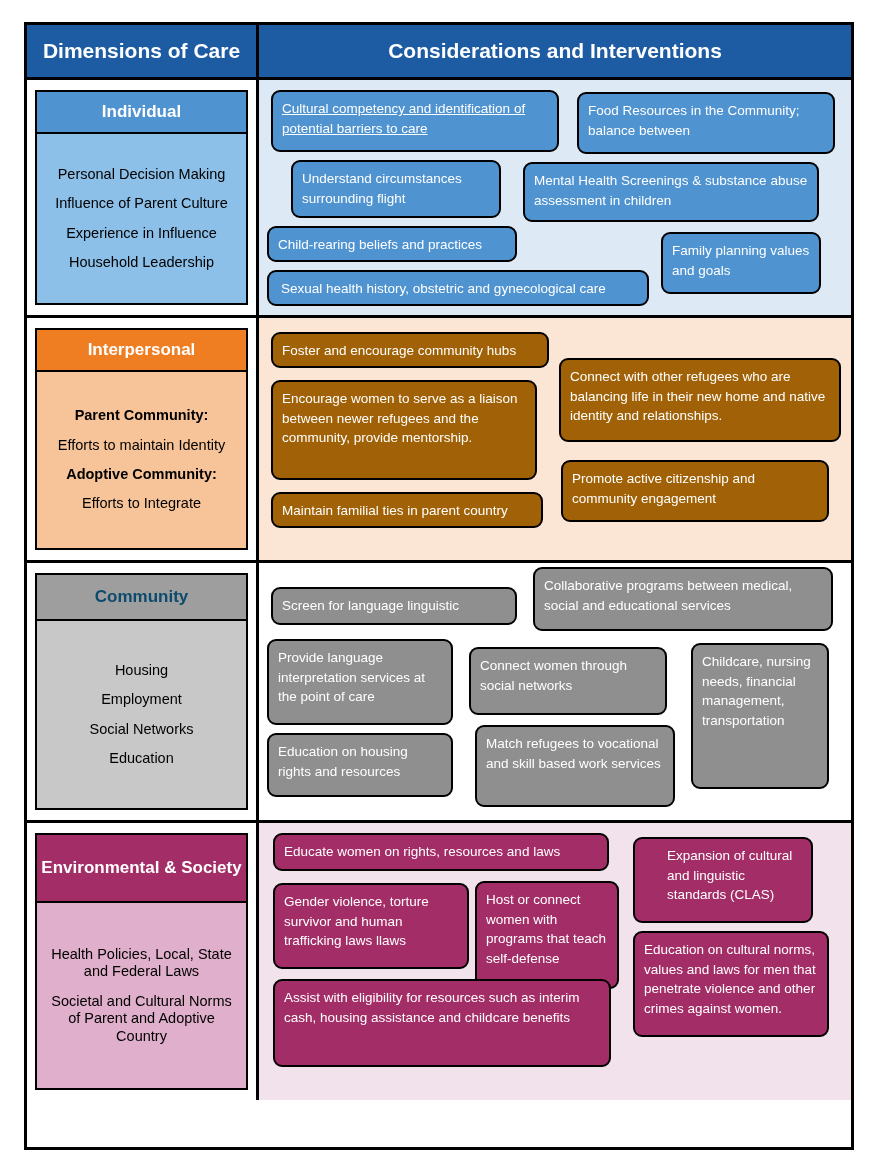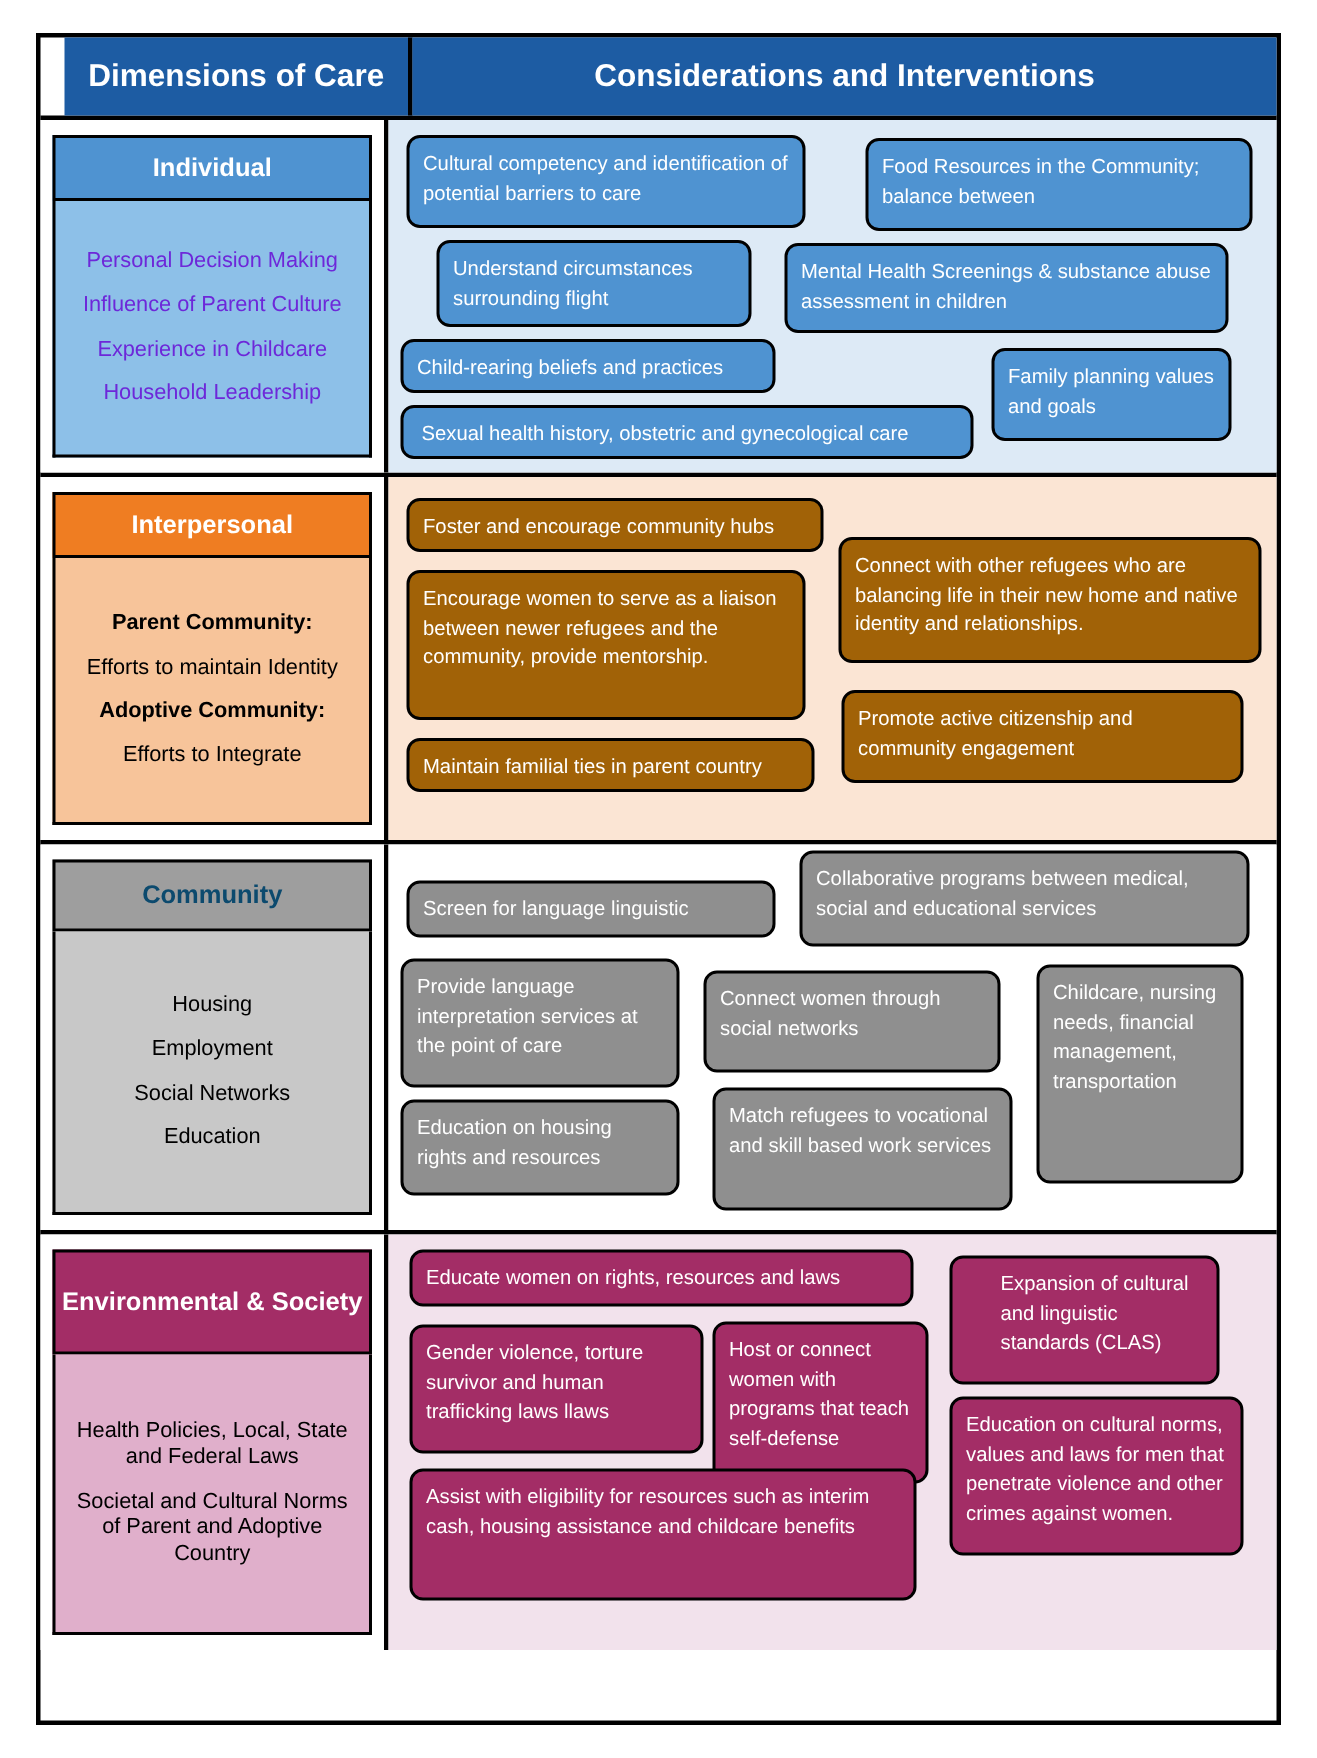--- a/index.html
+++ b/index.html
@@ -26,21 +26,20 @@
     height: 1128px;
     border: 3px solid #000;
     box-sizing: border-box;
     background: #ffffff;
   }
   
   .header-row {
     display: flex;
     height: 52px;
     box-sizing: border-box;
-    padding-left: 16px;
   }
   .header-left {
     width: 232px;
     background: #1d5ca3;
     color: #ffffff;
     display: flex;
     align-items: center;
     justify-content: center;
     font-size: 21px;
     font-weight: bold;
@@ -118,21 +117,21 @@
   .r1 { height: 238px; }
   .r1 .row-left { background: #ffffff; }
   .r1 .cat-box {
     background: #4f93d1;
     color: #ffffff;
     height: 44px;
     font-size: 17px;
   }
   .r1 .sub-box {
     background: #8dc0e8;
-    color: #6d28d9;
+    color: #000000;
     font-size: 14.5px;
   }
   .r1 .row-right { background: #ddeaf6; }
   .r1 .bubble {
     background: #4f93d1;
     color: #ffffff;
     font-size: 13.5px;
   }
 
   
@@ -209,26 +208,26 @@
       <div class="header-left">Dimensions of Care</div>
       <div class="header-right">Considerations and Interventions</div>
     </div>
 
     <div class="row r1">
       <div class="row-left">
         <div class="cat-box">Individual</div>
         <div class="sub-box">
           <div>Personal Decision Making</div>
           <div>Influence of Parent Culture</div>
-          <div>Experience in Childcare</div>
+          <div>Experience in Influence</div>
           <div>Household Leadership</div>
         </div>
       </div>
       <div class="row-right">
-        <div class="bubble" style="left:12px; top:10px; width:266px; height:62px;">Cultural competency and identification of potential barriers to care</div>
+        <div class="bubble" style="left:12px; top:10px; width:288px; height:62px;text-decoration:underline;">Cultural competency and identification of potential barriers to care</div>
         <div class="bubble" style="left:318px; top:12px; width:258px; height:62px;">Food Resources in the Community; balance between</div>
         <div class="bubble" style="left:32px; top:80px; width:210px; height:58px;">Understand circumstances surrounding flight</div>
         <div class="bubble" style="left:264px; top:82px; width:296px; height:60px;">Mental Health Screenings &amp; substance abuse assessment in children</div>
         <div class="bubble" style="left:8px; top:146px; width:250px; height:36px;">Child-rearing beliefs and practices</div>
         <div class="bubble" style="left:402px; top:152px; width:160px; height:62px;">Family planning values and goals</div>
         <div class="bubble" style="left:8px; top:190px; width:382px; height:36px;padding-left:12px;">Sexual health history, obstetric and gynecological care</div>
       </div>
     </div>
 
     <div class="row r2">

